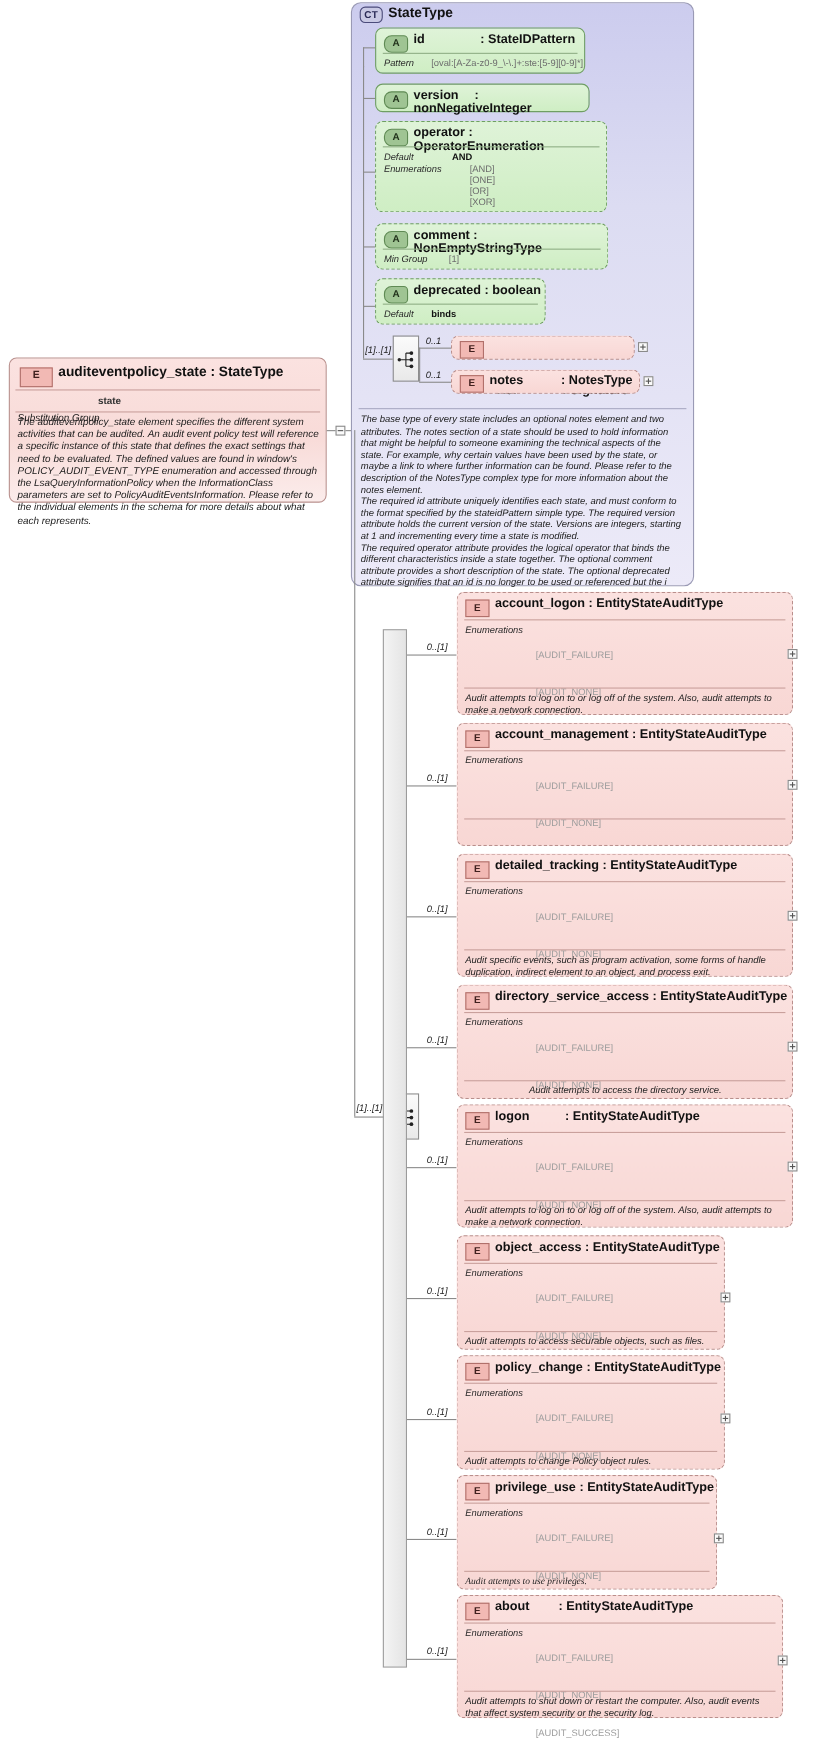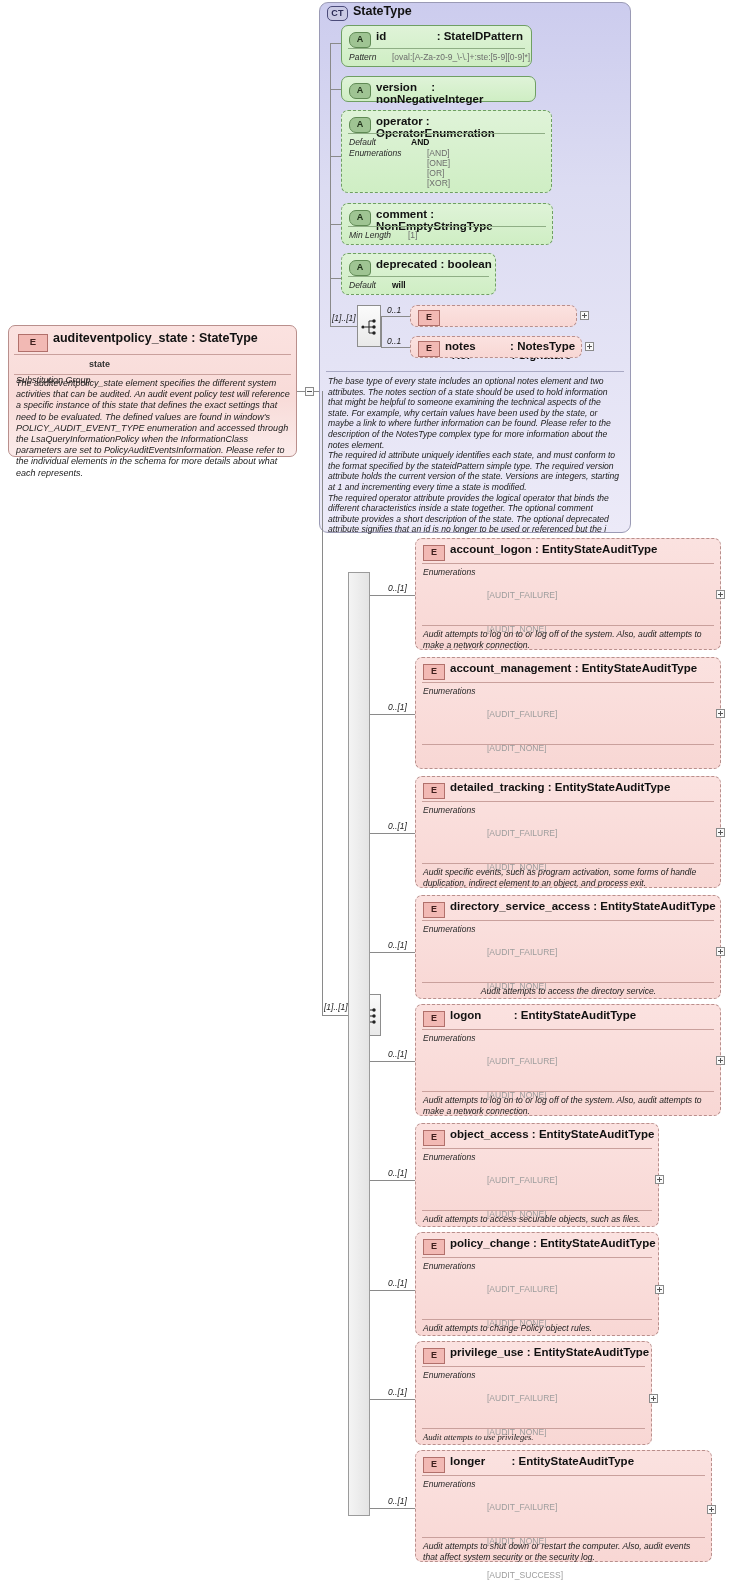--- a/index.html
+++ b/index.html
@@ -180,35 +180,35 @@
 
 <div class="abs ln hln" style="left:330px;top:224px;width:11px;"></div>
 <div class="abs attrbox d" style="left:341px;top:203px;width:212px;height:42px;">
   <div class="abadge">A</div>
   <div class="aname">
     <span>comment</span>
     <span>:</span>
     <span>NonEmptyStringType</span>
   </div>
   <div class="asep" style="top:22px;"></div>
-  <div class="facet-l" style="left:7px;top:26px;">Min Length</div>
+  <div class="facet-l" style="left:7px;top:26px;">Min Group</div>
   <div class="facet-v" style="left:66px;top:26px;">[1]</div>
 </div>
 
 <div class="abs ln hln" style="left:330px;top:278px;width:11px;"></div>
 <div class="abs attrbox d" style="left:341px;top:253px;width:155px;height:42px;">
   <div class="abadge">A</div>
   <div class="aname">
     <span>deprecated</span>
     <span>:</span>
     <span>boolean</span>
   </div>
   <div class="asep" style="top:22px;"></div>
   <div class="facet-l" style="left:7px;top:26px;">Default</div>
-  <div class="facet-v dark" style="left:50px;top:26px;">will</div>
+  <div class="facet-v dark" style="left:50px;top:26px;">binds</div>
 </div>
 
 <div class="abs ln vln" style="left:330px;top:278px;height:48px;"></div>
 <div class="abs ln hln" style="left:330px;top:326px;width:27px;"></div>
 <div class="abs card" style="left:332px;top:313px;">[1]..[1]</div>
 <div class="abs seqbox" style="left:357px;top:305px;">
   <svg class="seq-ic" viewBox="0 0 18 18">
     <circle cx="2" cy="9" r="1.6" fill="#222"></circle>
     <path d="M3.6 9 H8 M8 3 V15 M8 3 H12 M8 9 H12 M8 15 H12" stroke="#222" stroke-width="1" fill="none"></path>
     <circle cx="13" cy="3" r="1.7" fill="#222"></circle>
@@ -447,21 +447,21 @@
   <div class="esep" style="top:86px;"></div>
   <div class="edoc" style="left:7px;right:6px;top:90px;font-family:Liberation Serif, serif;">Audit attempts to use privileges.</div>
 </div>
 <div class="abs plusbox p" style="left:649px;top:1394px;"></div>
 
 <div class="abs ln hln" style="left:370px;top:1508px;width:45px;"></div>
 <div class="abs card" style="left:388px;top:1496px;">0..[1]</div>
 <div class="abs elbox d" style="left:415px;top:1450px;width:297px;height:112px;">
   <div class="ebadge">E</div>
   <div class="ename">
-    <span>longer</span>
+    <span>about</span>
     <span style="display:inline-block;width:20px;"></span>
     <span>:</span>
     <span>EntityStateAuditType</span>
   </div>
   <div class="esep" style="top:24px;"></div>
   <div class="enum-l" style="left:7px;top:28px;">Enumerations</div>
   <div class="enum-v" style="left:71px;top:28px;">
     <div>[AUDIT_FAILURE]</div>
     <div>[AUDIT_NONE]</div>
     <div>[AUDIT_SUCCESS]</div>

